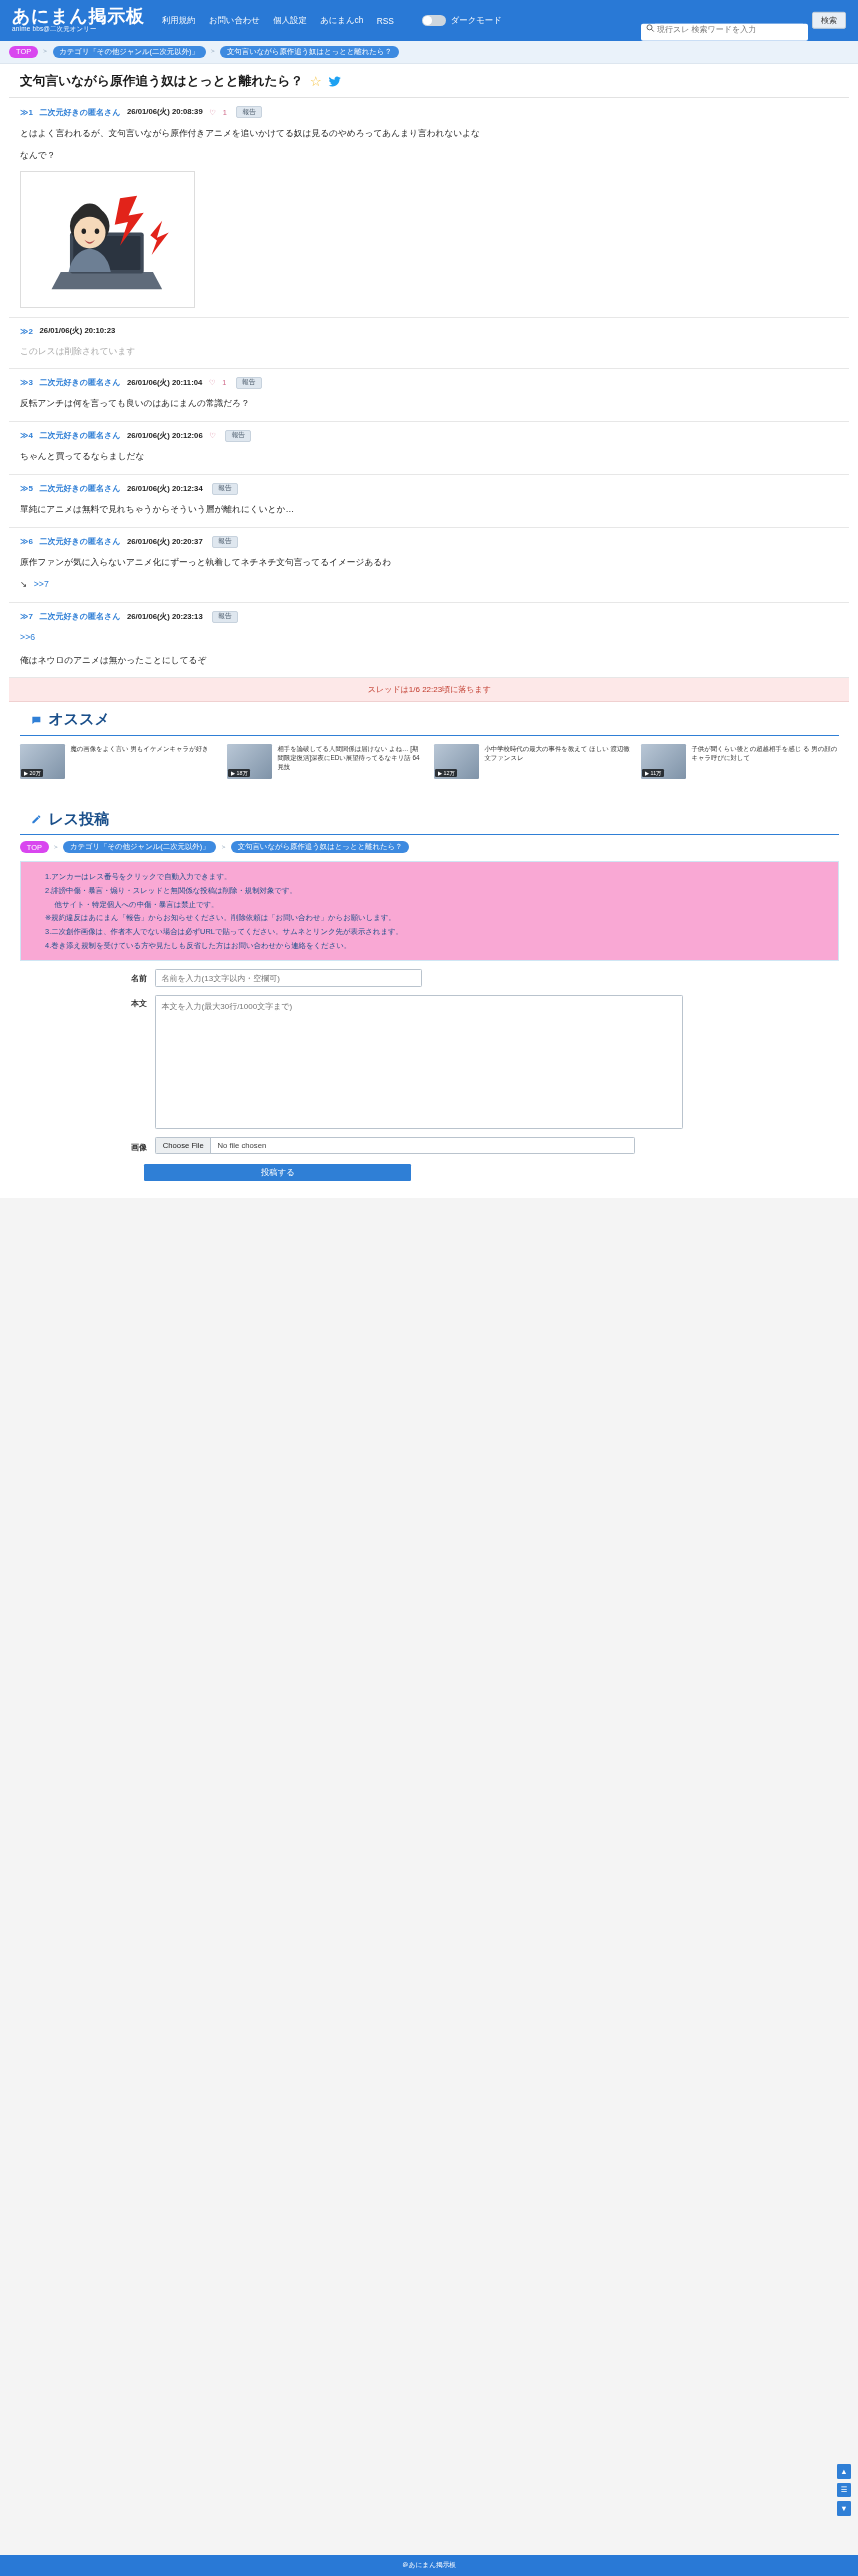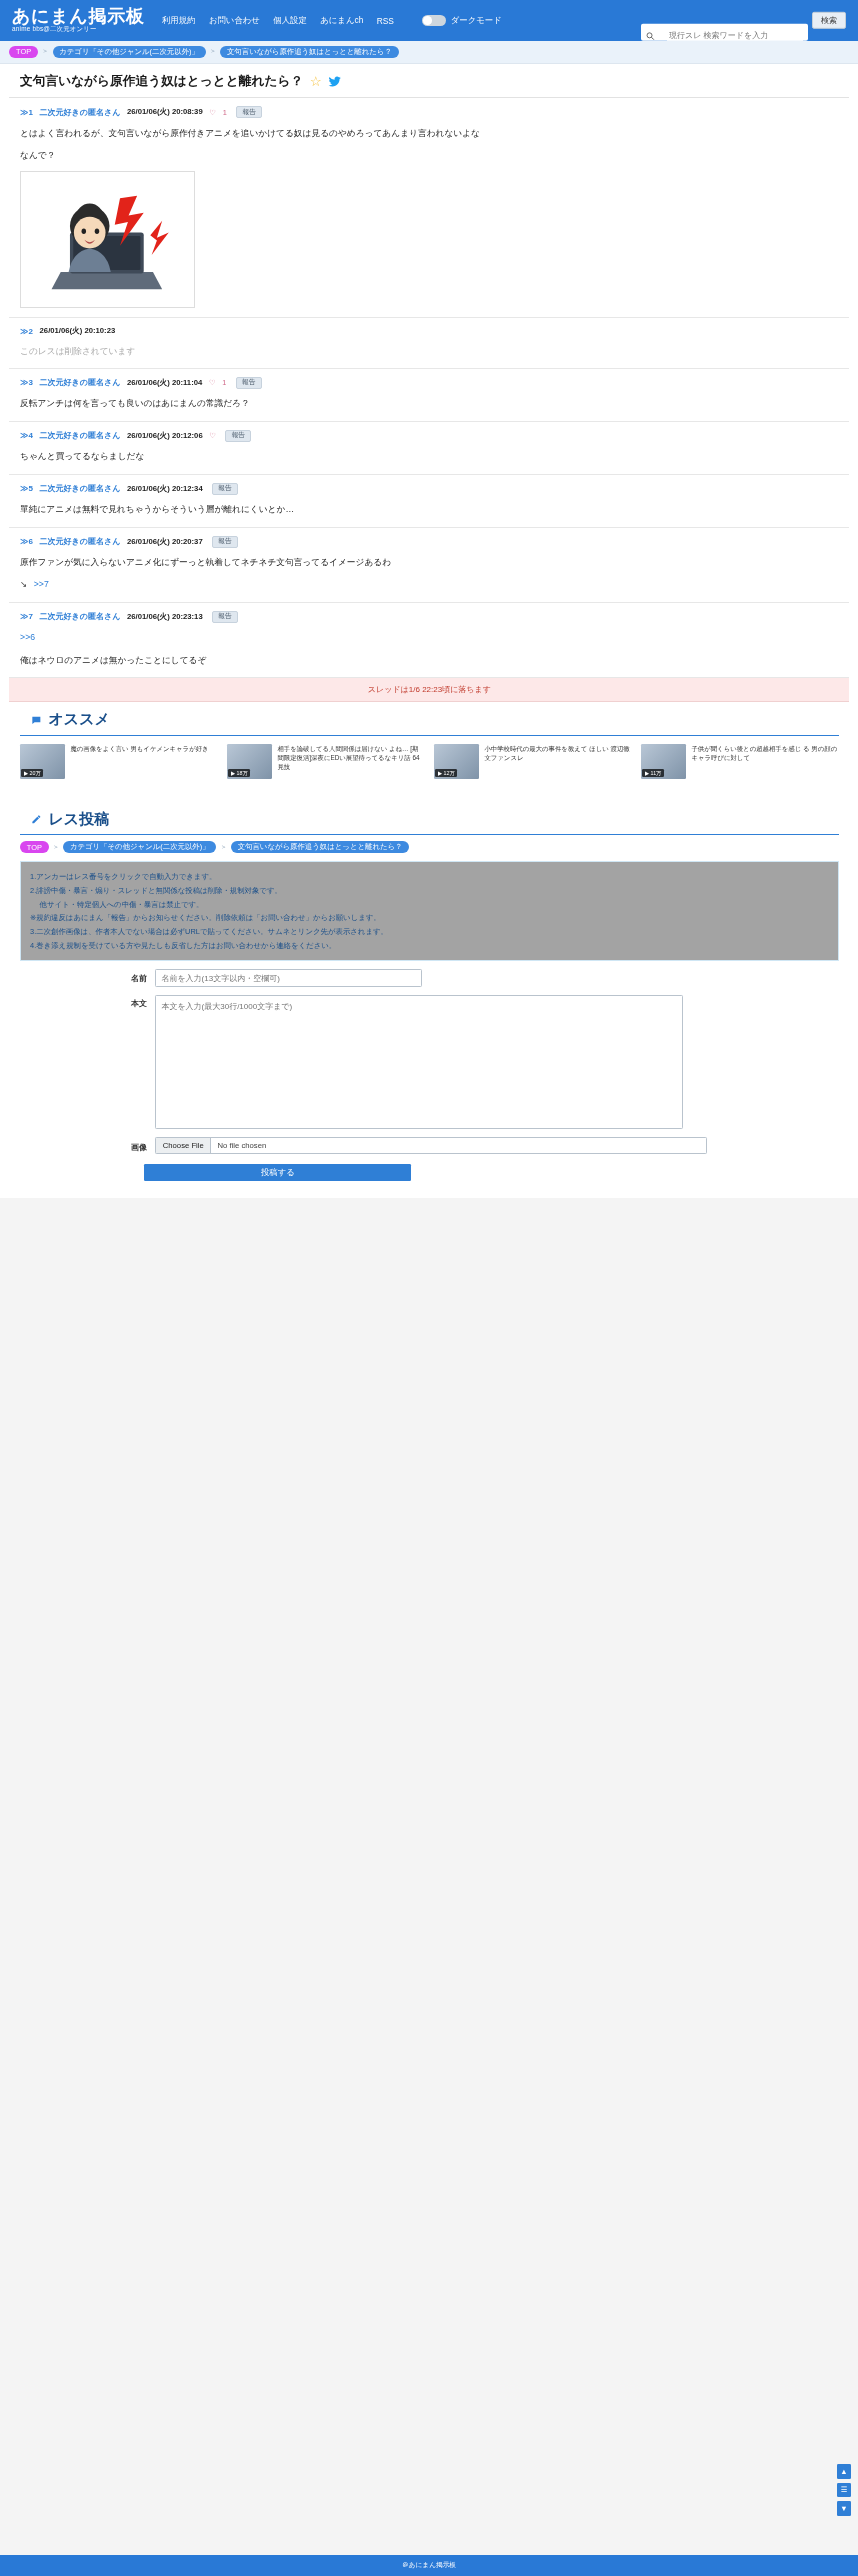--- a/index.html
+++ b/index.html
@@ -38,22 +38,22 @@
   }
   .toggle::after {
     content: ""; position: absolute; top: 1.3px; left: 1.3px;
     width: 8.7px; height: 8.7px; border-radius: 50%; background: #fff;
   }
   .search-area {
     position: absolute; right: 12px; top: 50%; transform: translateY(-50%);
     display: flex; align-items: center; gap: 4px;
   }
   .search-box {
-    display: flex; align-items: flex-end; background: #fff; border-radius: 2px;
-    height: 17.4px; padding: 0 5.3px; width: 167px; gap: 12px; margin-top: 23px;
+    display: flex; align-items: flex-start; background: #fff; border-radius: 2px;
+    height: 17.4px; padding: 0 5.3px; width: 167px; gap: 0; margin-top: 23px;
   }
   .search-box input {
     border: 0; outline: 0; font-size: 8px; width: 100%;
     font-family: "Liberation Sans", sans-serif; color: #333;
   }
   .search-btn {
     background: #e8eef5; color: #333; border: 0.7px solid #c5cfd8; border-radius: 2px;
     height: 17.4px; padding: 0 8px; font-size: 8px; cursor: pointer;
     font-family: "Liberation Sans", sans-serif;
   }
@@ -142,22 +142,22 @@
   }
   .reco-text { font-size: 6.4px; line-height: 1.45; color: #333; }
 
   
   .form-sec { margin-top: 10.7px; }
   .form-crumbs {
     display: flex; align-items: center; gap: 4px; font-size: 7.4px;
     padding: 5.3px 10.7px 0 10.7px;
   }
   .rules {
-    background: #a3a3a3; border: 0.7px solid #cfe6f4;
-    margin: 8px 10.7px 0 10.7px; padding: 8px 9px;
+    background: #f9a8d4; border: 0.7px solid #cfe6f4;
+    margin: 8px 10.7px 0 10.7px; padding: 8px 24px;
     font-size: 7.4px; line-height: 1.85; color: #1a4f8a;
   }
   .frow {
     display: flex; align-items: flex-start; gap: 8px;
     padding: 8px 10.7px 0 10.7px;
   }
   .flabel {
     width: 127px; text-align: right; font-size: 8px; font-weight: bold;
     color: #333; padding-top: 3.3px; flex: 0 0 auto;
   }
@@ -165,21 +165,21 @@
     width: 267px; height: 17.4px; border: 0.7px solid #b9c3cd; border-radius: 1.3px;
     padding: 0 5.3px; font-size: 8px; font-family: "Liberation Sans", sans-serif;
   }
   .fbody-input {
     width: 528px; height: 134px; border: 0.7px solid #b9c3cd; border-radius: 1.3px;
     padding: 5.3px; font-size: 8px; resize: none;
     font-family: "Liberation Sans", sans-serif;
   }
   .file-row { display: flex; align-items: center; }
   .file-widget {
-    display: flex; align-items: center; width: 552px; height: 17.4px;
+    display: flex; align-items: center; width: 480px; height: 17.4px;
     border: 0.7px solid #b9c3cd; border-radius: 1.3px; background: #fff; overflow: hidden;
   }
   .file-btn {
     background: #eceff1; border-right: 0.7px solid #b9c3cd; font-size: 7.7px;
     padding: 0 6.7px; height: 100%; display: flex; align-items: center; color: #222;
   }
   .file-name { font-size: 7.7px; color: #444; padding-left: 6px; }
   .submit-btn {
     margin-left: 135px; margin-top: 9.4px; margin-bottom: 17.4px;
     width: 267px; height: 17.4px; background: #2f7fd6; color: #fff;

